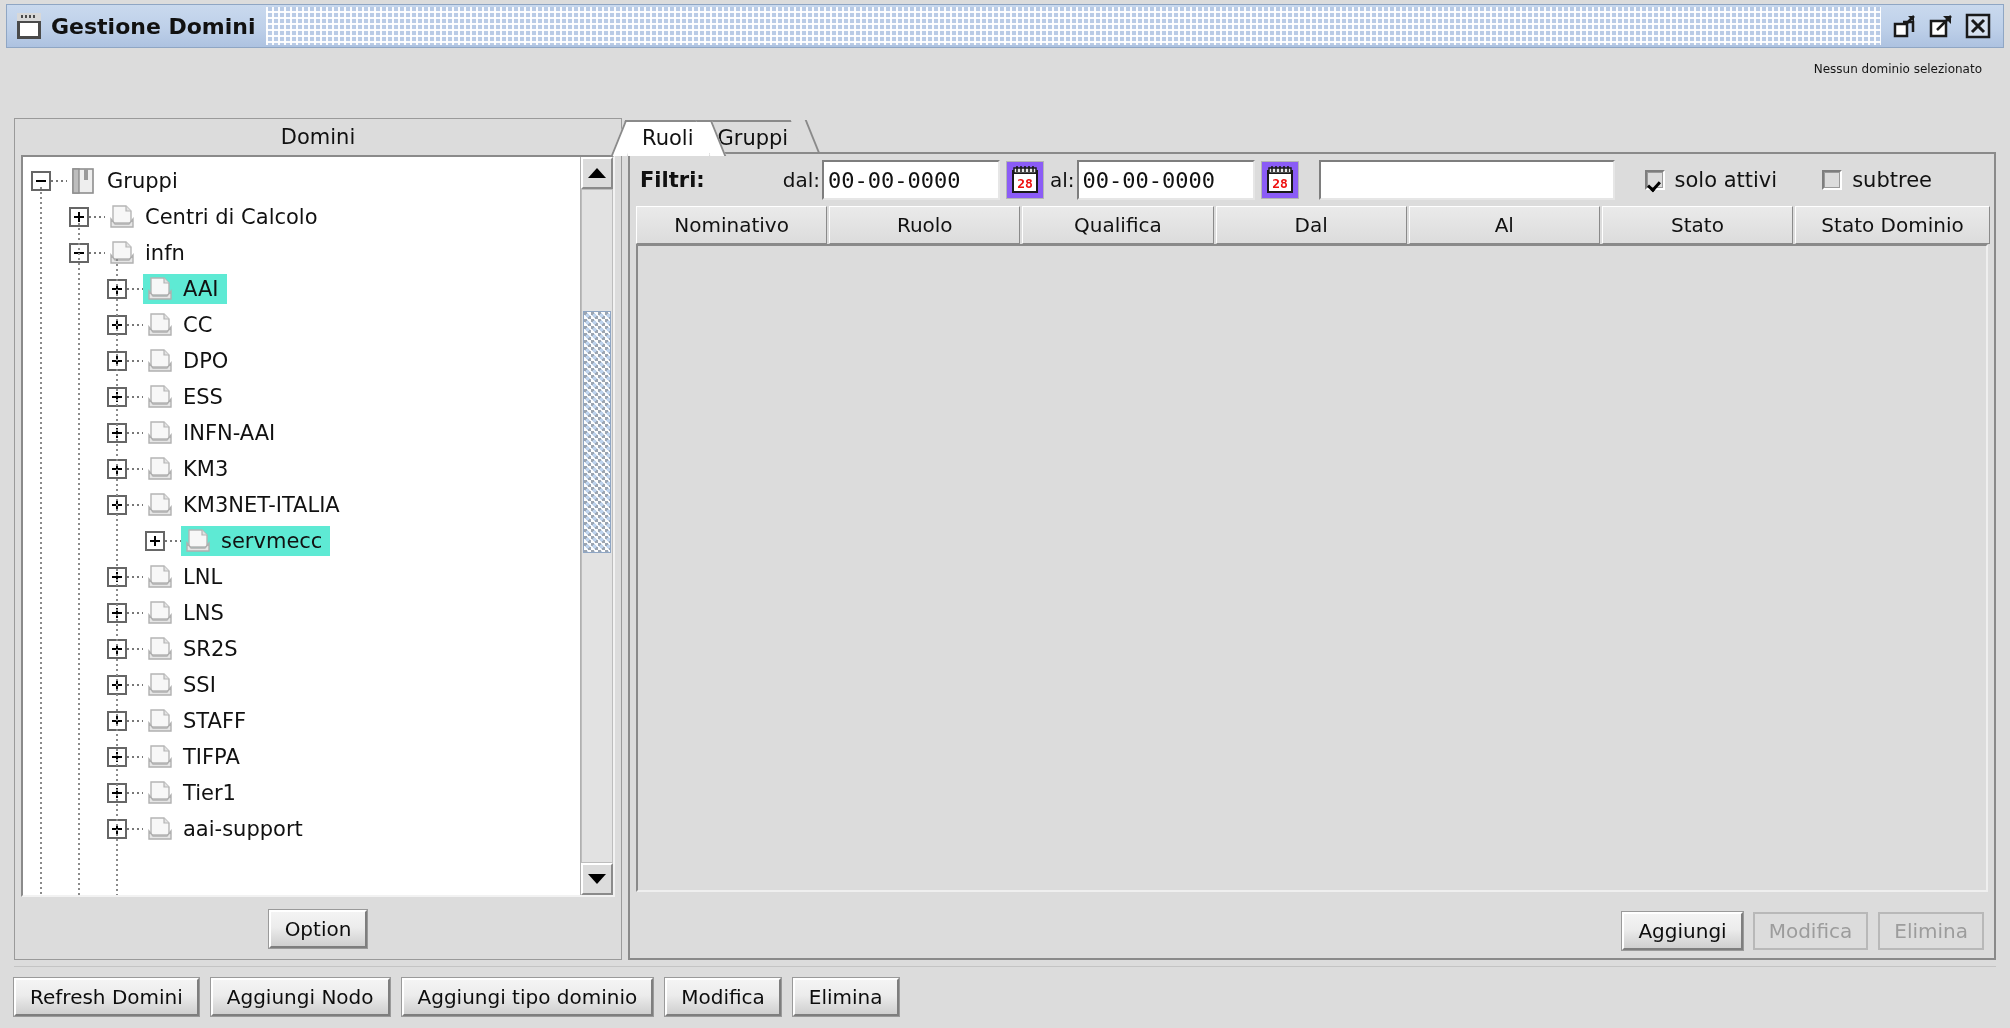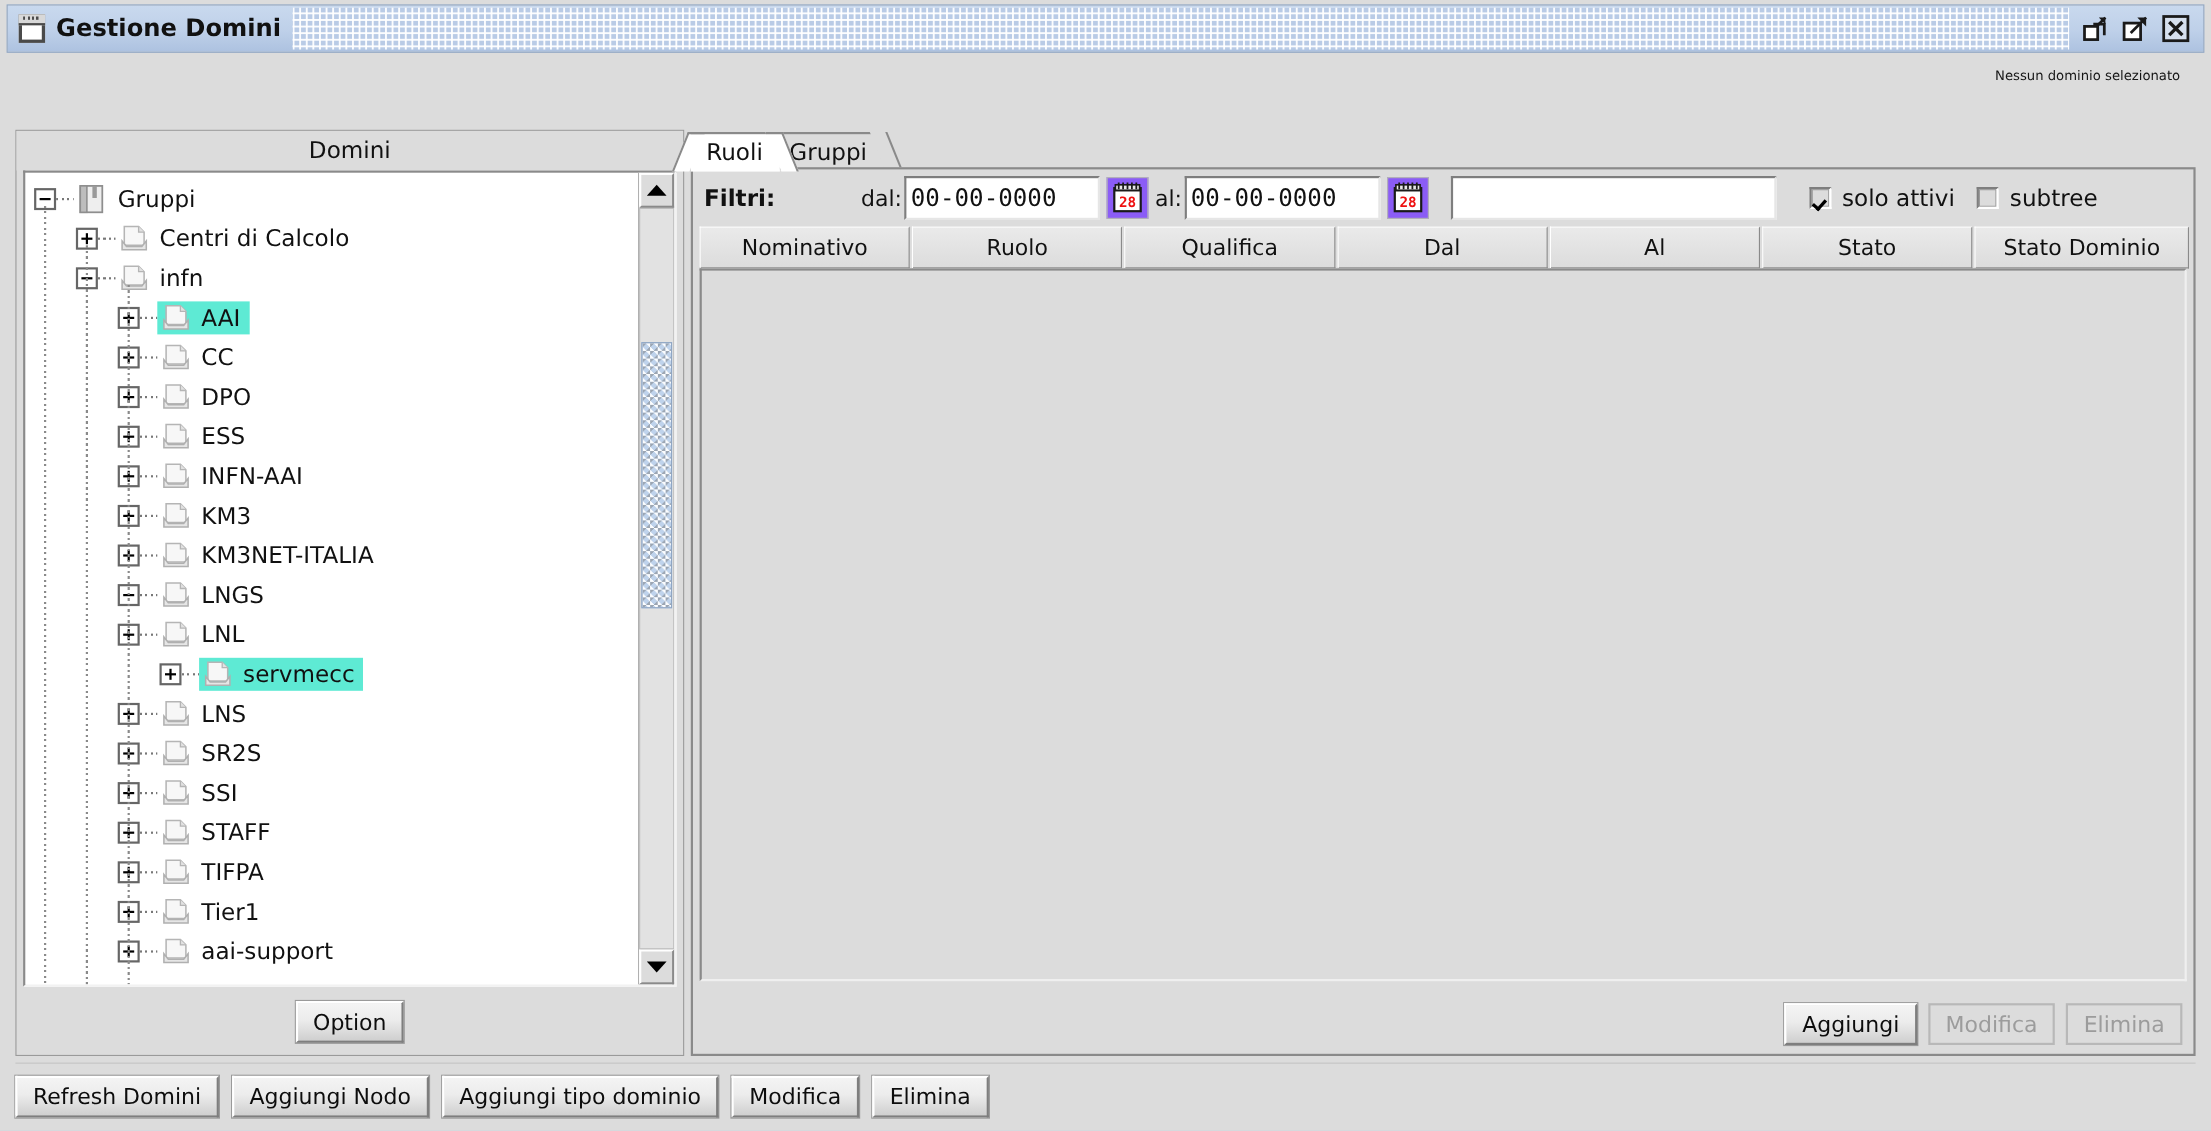--- a/index.html
+++ b/index.html
@@ -211,21 +211,21 @@
     width: 38px; height: 38px; margin: 0 6px 0 6px; flex: none;
     background: #8b5cf6; border: 1px solid #b5b5b5; box-sizing: border-box;
     display: flex; align-items: center; justify-content: center; cursor: default;
   }
   .cal-icon { width: 30px; height: 30px; position: relative; }
   .text-input {
     flex: 0 0 auto; width: 296px; height: 40px; margin-left: 14px; box-sizing: border-box;
     background: #fff; border: 2px solid; border-color: #7e7e7e #e6e6e6 #e6e6e6 #7e7e7e;
     font-size: 20px; padding: 0 6px;
   }
-  .chk-group { display: flex; align-items: center; margin-left: 30px; gap: 20px; }
+  .chk-group { display: flex; align-items: center; margin-left: 30px; gap: 45px; }
   .chk { display: flex; align-items: center; gap: 10px; cursor: default; }
   .chk-box {
     width: 20px; height: 20px; box-sizing: border-box; position: relative;
     background: #dcdcdc;
     border: 2px solid; border-color: #7e7e7e #ffffff #ffffff #7e7e7e;
     box-shadow: 0 0 0 1px #9a9a9a inset;
   }
   .chk-box.checked::after {
     content: ""; position: absolute; left: 3px; top: 7px;
     width: 5px; height: 9px; border: solid #000;
@@ -448,63 +448,48 @@
               <span class="doc-icon">
                 <svg width="26" height="26" viewBox="0 0 26 26">
   <path d="M4 2 L17 2 L22 7 L22 19 L4 19 Z" fill="#f7f7f7" stroke="#b5b5b5" stroke-width="1.4"></path>
   <path d="M17 2 L17 7 L22 7" fill="#e2e2e2" stroke="#b5b5b5" stroke-width="1.2"></path>
   <path d="M2 15 L6 20 L20 20 L24 15 L24 23 L2 23 Z" fill="#e6e6e6" stroke="#b0b0b0" stroke-width="1.4"></path>
 </svg>
               </span>
               <span class="node-label">KM3NET-ITALIA</span>
             </div>
           </div>
-          <div class="tree-row">
-            <div style="width: 84px; flex: 0 0 auto;"></div>
-            <div class="expander"></div>
-            <div class="dots-h"></div>
-            <div class="node-wrap">
-              <span class="doc-icon">
-                <svg width="26" height="26" viewBox="0 0 26 26">
-  <path d="M4 2 L17 2 L22 7 L22 19 L4 19 Z" fill="#f7f7f7" stroke="#b5b5b5" stroke-width="1.4"></path>
-  <path d="M17 2 L17 7 L22 7" fill="#e2e2e2" stroke="#b5b5b5" stroke-width="1.2"></path>
-  <path d="M2 15 L6 20 L20 20 L24 15 L24 23 L2 23 Z" fill="#e6e6e6" stroke="#b0b0b0" stroke-width="1.4"></path>
-</svg>
-              </span>
-              <span class="node-label">LNGS</span>
-            </div>
-          </div>
-          <div class="tree-row">
-            <div style="width: 84px; flex: 0 0 auto;"></div>
-            <div class="expander plus"></div>
-            <div class="dots-h"></div>
-            <div class="node-wrap">
-              <span class="doc-icon">
-                <svg width="26" height="26" viewBox="0 0 26 26">
-  <path d="M4 2 L17 2 L22 7 L22 19 L4 19 Z" fill="#f7f7f7" stroke="#b5b5b5" stroke-width="1.4"></path>
-  <path d="M17 2 L17 7 L22 7" fill="#e2e2e2" stroke="#b5b5b5" stroke-width="1.2"></path>
-  <path d="M2 15 L6 20 L20 20 L24 15 L24 23 L2 23 Z" fill="#e6e6e6" stroke="#b0b0b0" stroke-width="1.4"></path>
-</svg>
-              </span>
-              <span class="node-label">LNL</span>
-            </div>
-          </div>
           <div class="tree-row node-sel">
             <div style="width: 122px; flex: 0 0 auto;"></div>
             <div class="expander plus"></div>
             <div class="dots-h"></div>
             <div class="node-wrap">
               <span class="doc-icon">
                 <svg width="26" height="26" viewBox="0 0 26 26">
   <path d="M4 2 L17 2 L22 7 L22 19 L4 19 Z" fill="#f7f7f7" stroke="#b5b5b5" stroke-width="1.4"></path>
   <path d="M17 2 L17 7 L22 7" fill="#e2e2e2" stroke="#b5b5b5" stroke-width="1.2"></path>
   <path d="M2 15 L6 20 L20 20 L24 15 L24 23 L2 23 Z" fill="#e6e6e6" stroke="#b0b0b0" stroke-width="1.4"></path>
 </svg>
               </span>
               <span class="node-label">servmecc</span>
+            </div>
+          </div>
+          <div class="tree-row">
+            <div style="width: 84px; flex: 0 0 auto;"></div>
+            <div class="expander plus"></div>
+            <div class="dots-h"></div>
+            <div class="node-wrap">
+              <span class="doc-icon">
+                <svg width="26" height="26" viewBox="0 0 26 26">
+  <path d="M4 2 L17 2 L22 7 L22 19 L4 19 Z" fill="#f7f7f7" stroke="#b5b5b5" stroke-width="1.4"></path>
+  <path d="M17 2 L17 7 L22 7" fill="#e2e2e2" stroke="#b5b5b5" stroke-width="1.2"></path>
+  <path d="M2 15 L6 20 L20 20 L24 15 L24 23 L2 23 Z" fill="#e6e6e6" stroke="#b0b0b0" stroke-width="1.4"></path>
+</svg>
+              </span>
+              <span class="node-label">LNL</span>
             </div>
           </div>
           <div class="tree-row">
             <div style="width: 84px; flex: 0 0 auto;"></div>
             <div class="expander plus"></div>
             <div class="dots-h"></div>
             <div class="node-wrap">
               <span class="doc-icon">
                 <svg width="26" height="26" viewBox="0 0 26 26">
   <path d="M4 2 L17 2 L22 7 L22 19 L4 19 Z" fill="#f7f7f7" stroke="#b5b5b5" stroke-width="1.4"></path>

